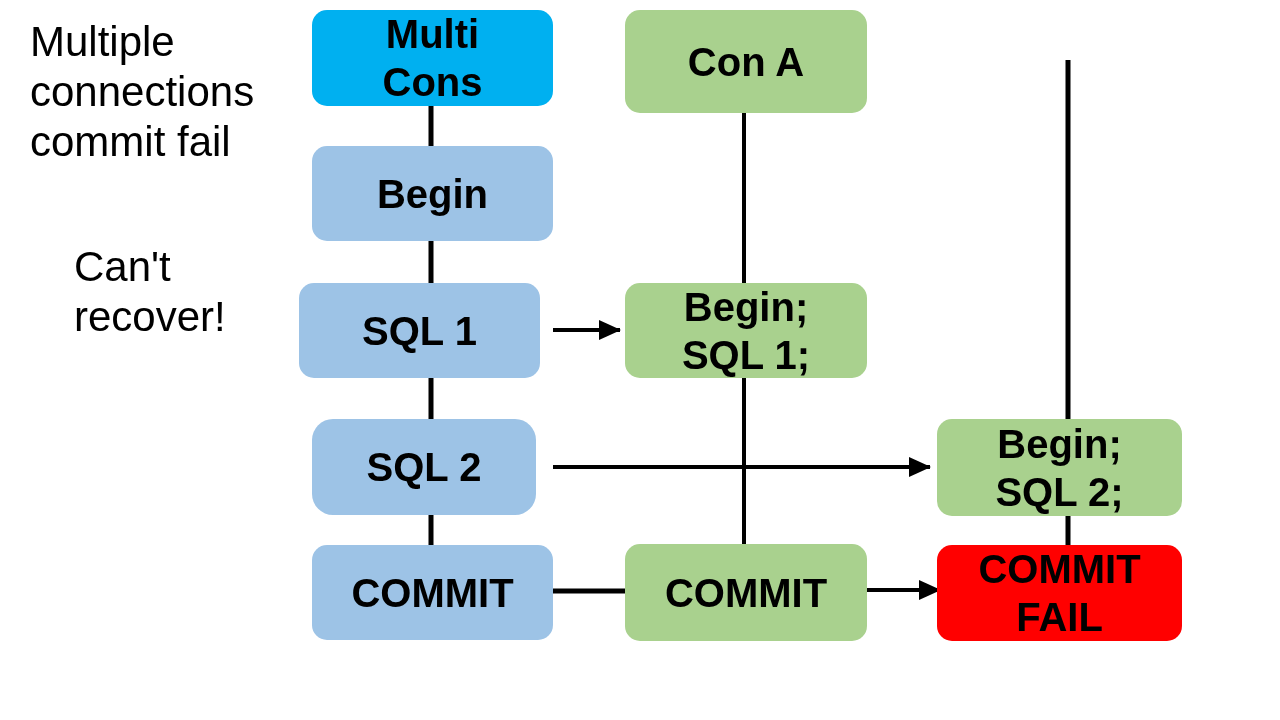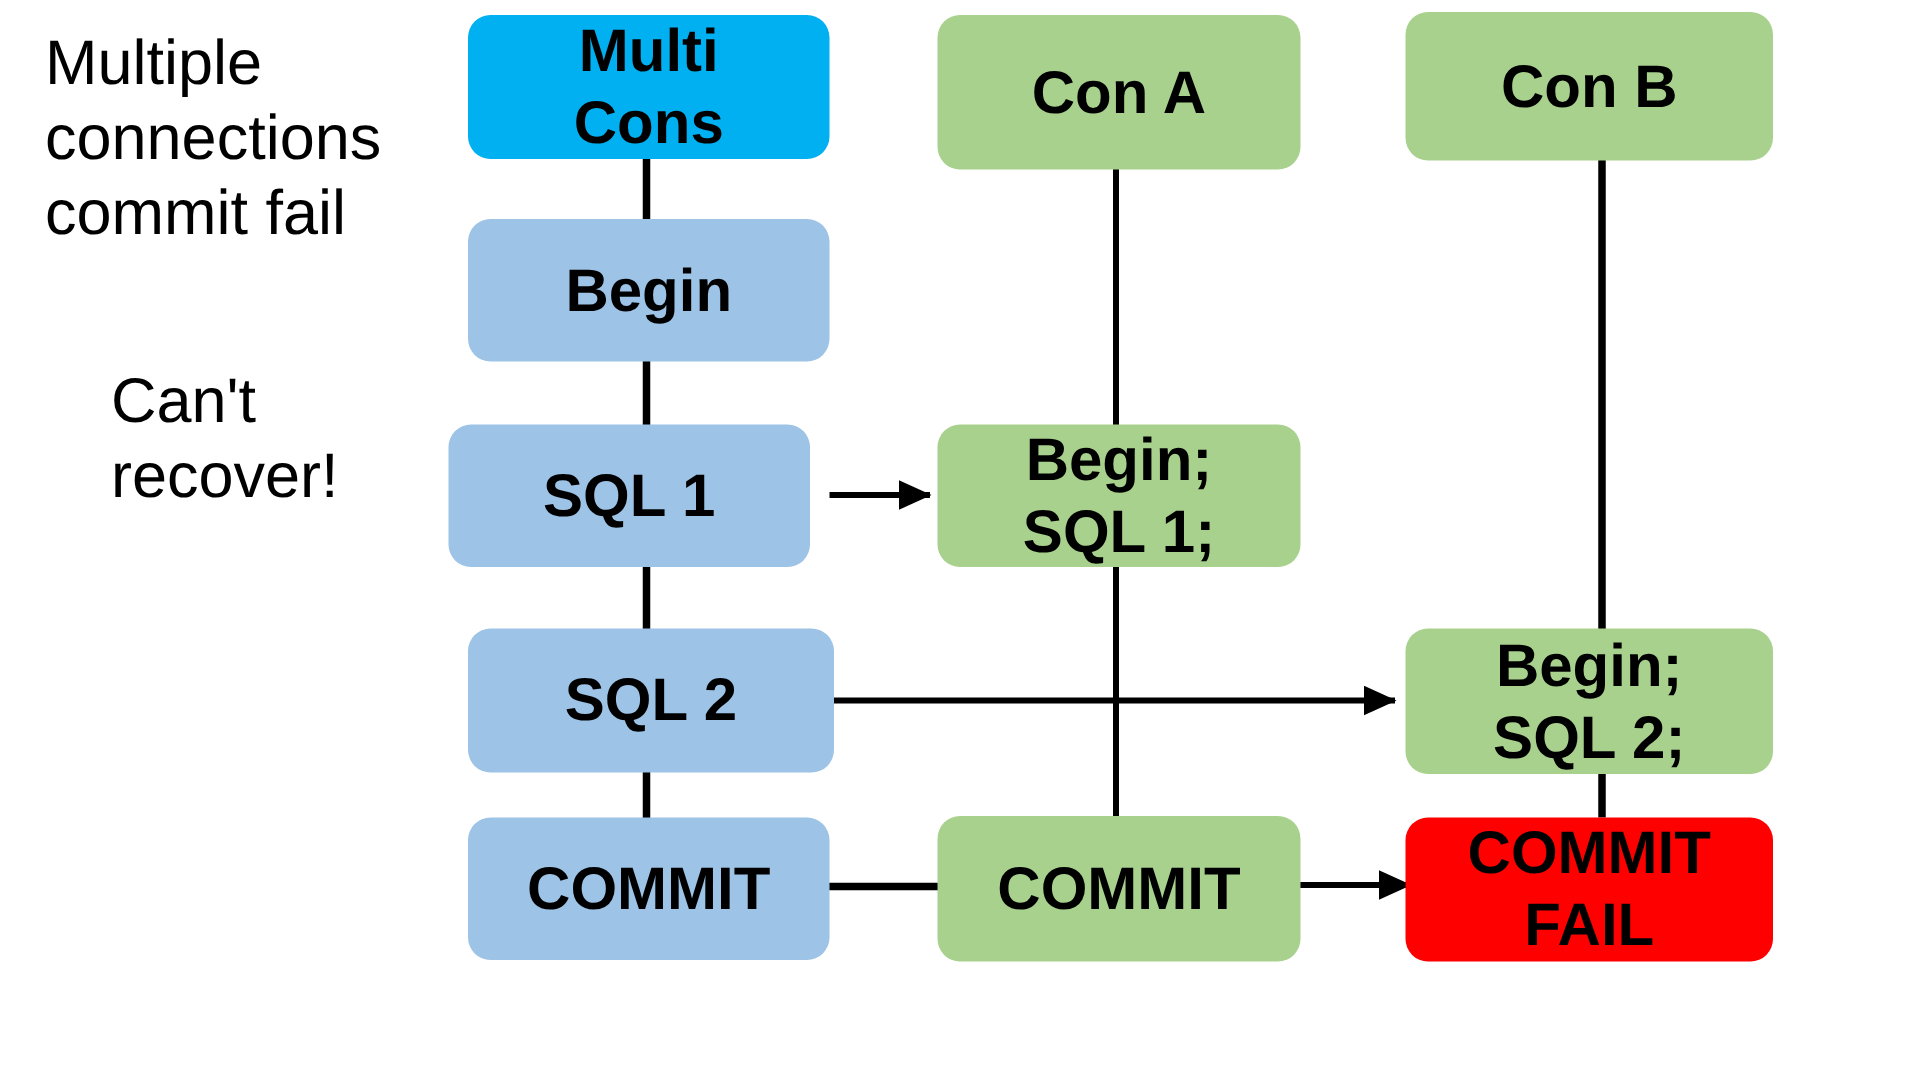--- a/index.html
+++ b/index.html
@@ -45,21 +45,21 @@
     color: #000000;
     font-weight: 700;
     font-size: 40px;
     line-height: 48px;
     white-space: pre-line;
   }
   
   .n-multi-cons  { left: 312px; top: 10px;  width: 241px; height: 96px; }
   .n-begin       { left: 312px; top: 146px; width: 241px; height: 95px; }
   .n-sql1        { left: 299px; top: 283px; width: 241px; height: 95px; }
-  .n-sql2        { left: 312px; top: 419px; width: 244px; height: 96px; }
+  .n-sql2        { left: 312px; top: 419px; width: 224px; height: 96px; border-radius: 21px; }
   .n-commit1     { left: 312px; top: 545px; width: 241px; height: 95px; }
   
   .n-con-a       { left: 625px; top: 10px;  width: 242px; height: 103px; }
   .n-begin-sql1  { left: 625px; top: 283px; width: 242px; height: 95px; }
   .n-commit-a    { left: 625px; top: 544px; width: 242px; height: 97px; }
   
   .n-con-b       { left: 937px; top: 8px;   width: 245px; height: 99px; }
   .n-begin-sql2  { left: 937px; top: 419px; width: 245px; height: 97px; }
   .n-commit-fail { left: 937px; top: 545px; width: 245px; height: 96px; }
 </style>
@@ -118,23 +118,20 @@
     <span class="node-label">Con A</span>
   </div>
   <div class="node n-begin-sql1" style="background-color: rgb(169, 209, 142);">
     <span class="node-label">Begin;
 SQL 1;</span>
   </div>
   <div class="node n-commit-a" style="background-color: rgb(169, 209, 142);">
     <span class="node-label">COMMIT</span>
   </div>
 
-  <div class="node n-con-b" style="background-color: rgb(169, 209, 142);">
-    <span class="node-label">Con B</span>
-  </div>
   <div class="node n-begin-sql2" style="background-color: rgb(169, 209, 142);">
     <span class="node-label">Begin;
 SQL 2;</span>
   </div>
   <div class="node n-commit-fail" style="background-color: rgb(255, 0, 0);">
     <span class="node-label">COMMIT
 FAIL</span>
   </div>
 
 </div>

